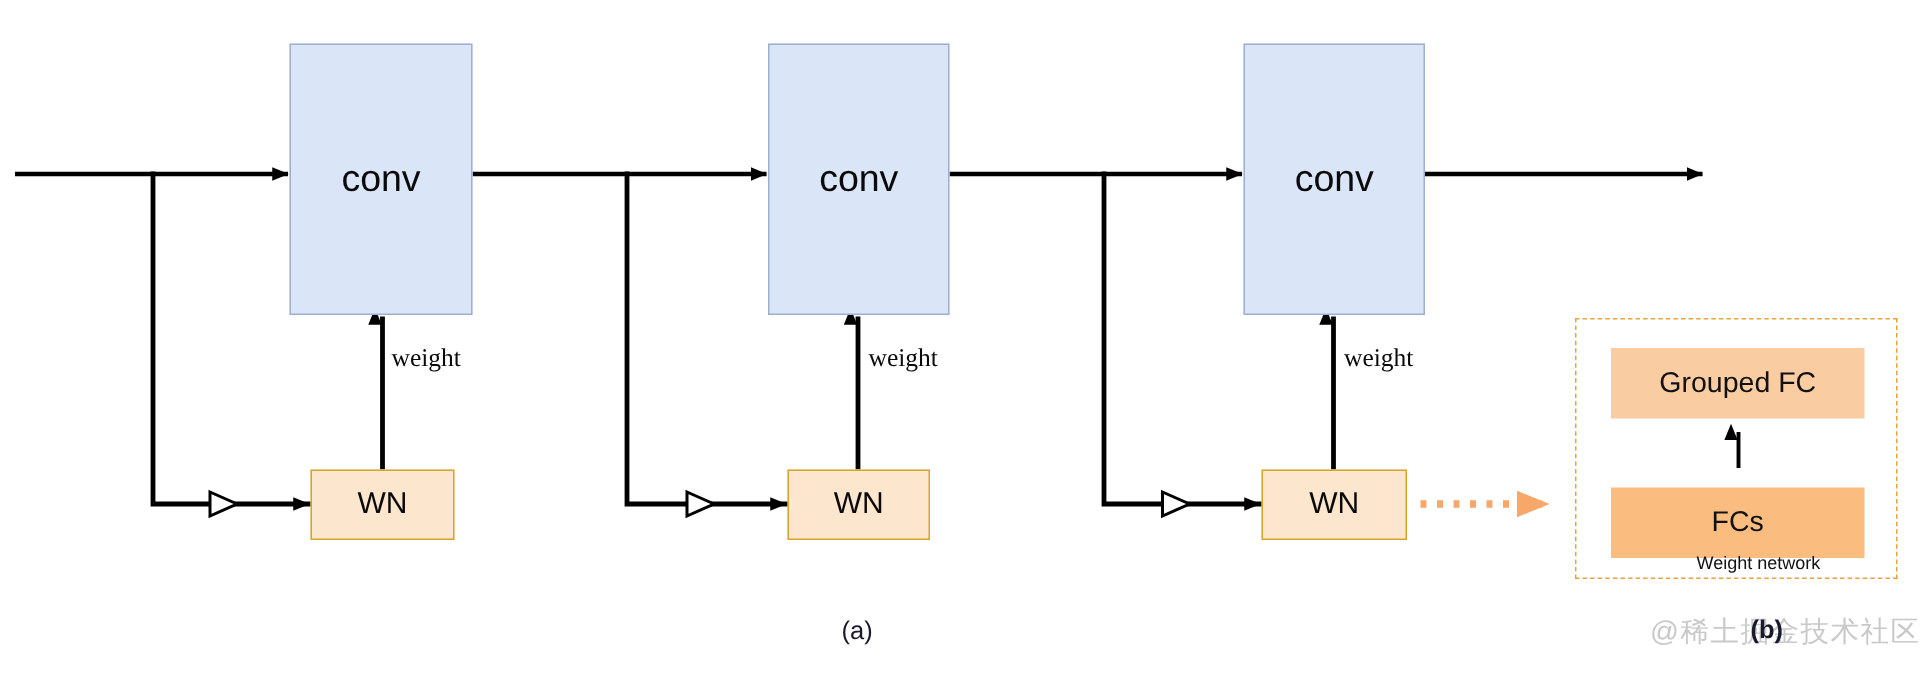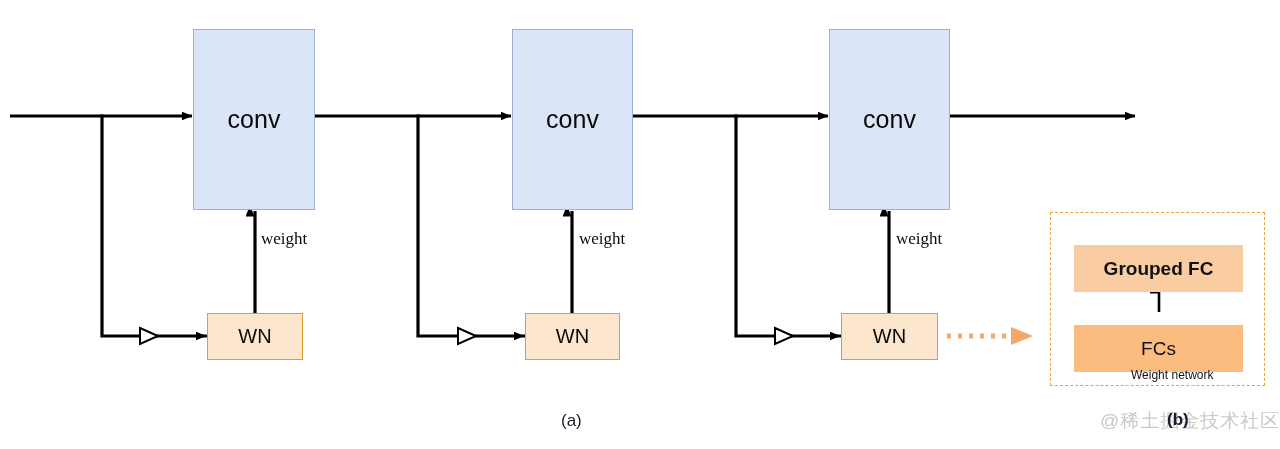--- a/index.html
+++ b/index.html
@@ -173,21 +173,21 @@
   <div class="node wn-node" style="left:841px; top:313px; width:97px; height:47px;">
     <span>WN</span>
   </div>
 
   <div class="txt weight-label" style="left:261px; top:229px;">weight</div>
   <div class="txt weight-label" style="left:579px; top:229px;">weight</div>
   <div class="txt weight-label" style="left:896px; top:229px;">weight</div>
 
   <div class="panel" style="left:1050px; top:212px; width:215px; height:174px;"></div>
 
-  <div class="fc-node grouped-fc" style="left:1074px; top:245px; width:169px; height:47px;font-weight:bold;">
+  <div class="fc-node grouped-fc" style="left:1074px; top:232px; width:169px; height:47px;">
     <span>Grouped FC</span>
   </div>
   <div class="fc-node fcs" style="left:1074px; top:313px; width:169px; height:47px;margin-top:12px;">
     <span>FCs</span>
   </div>
 
   <div class="txt panel-caption" style="left:1131px; top:368px;">Weight network</div>
 
   <div class="txt fig-caption" style="left:561px; top:411px;">(a)</div>
 

